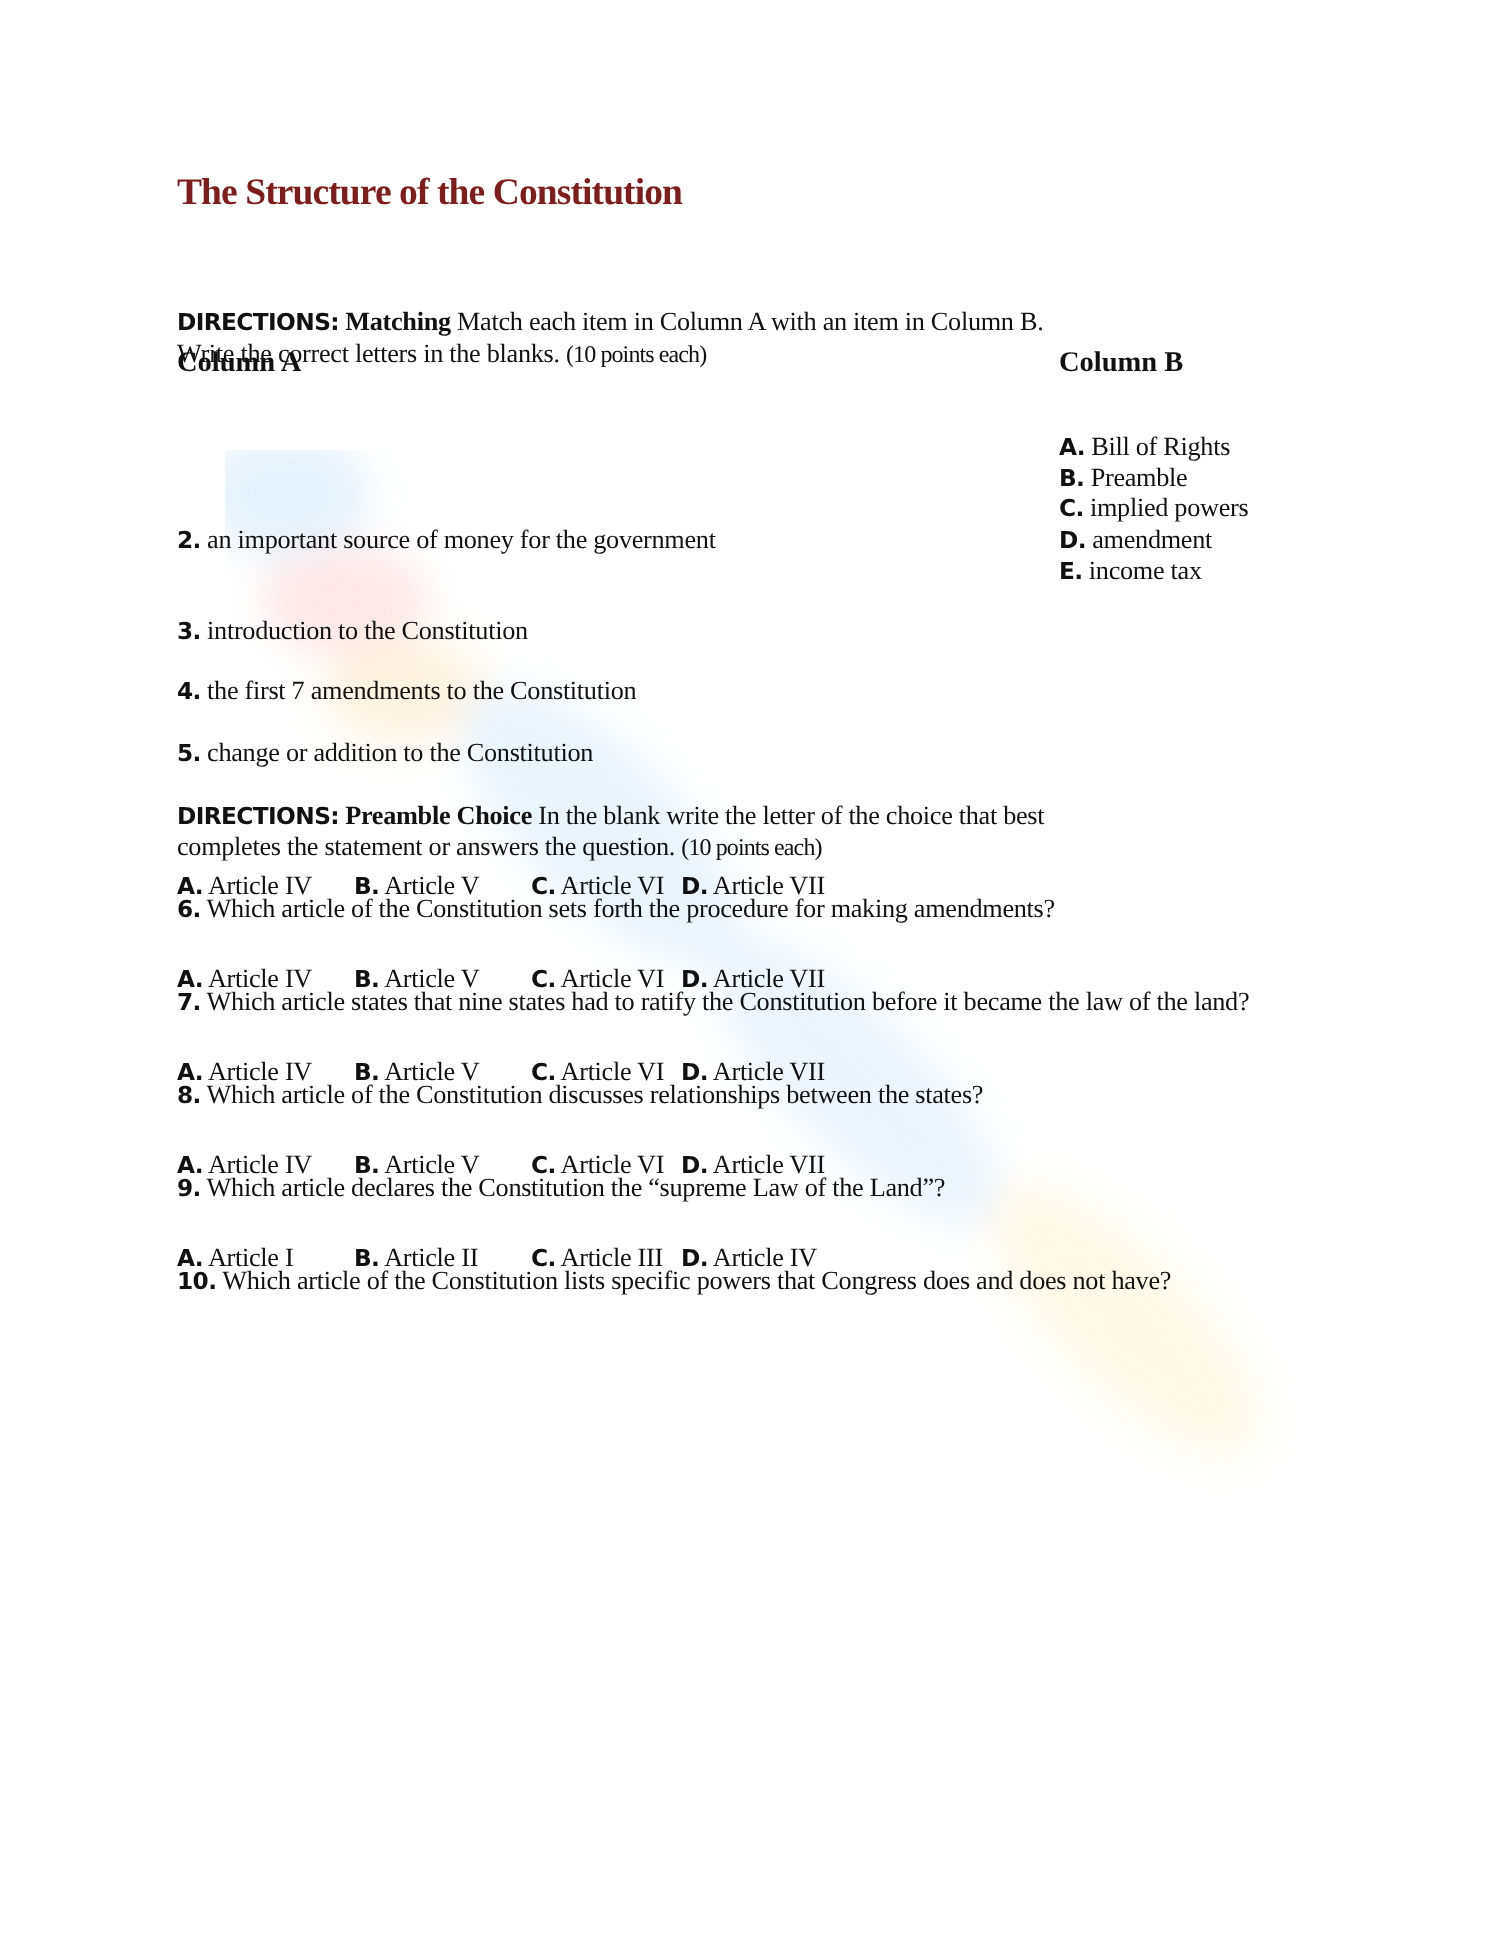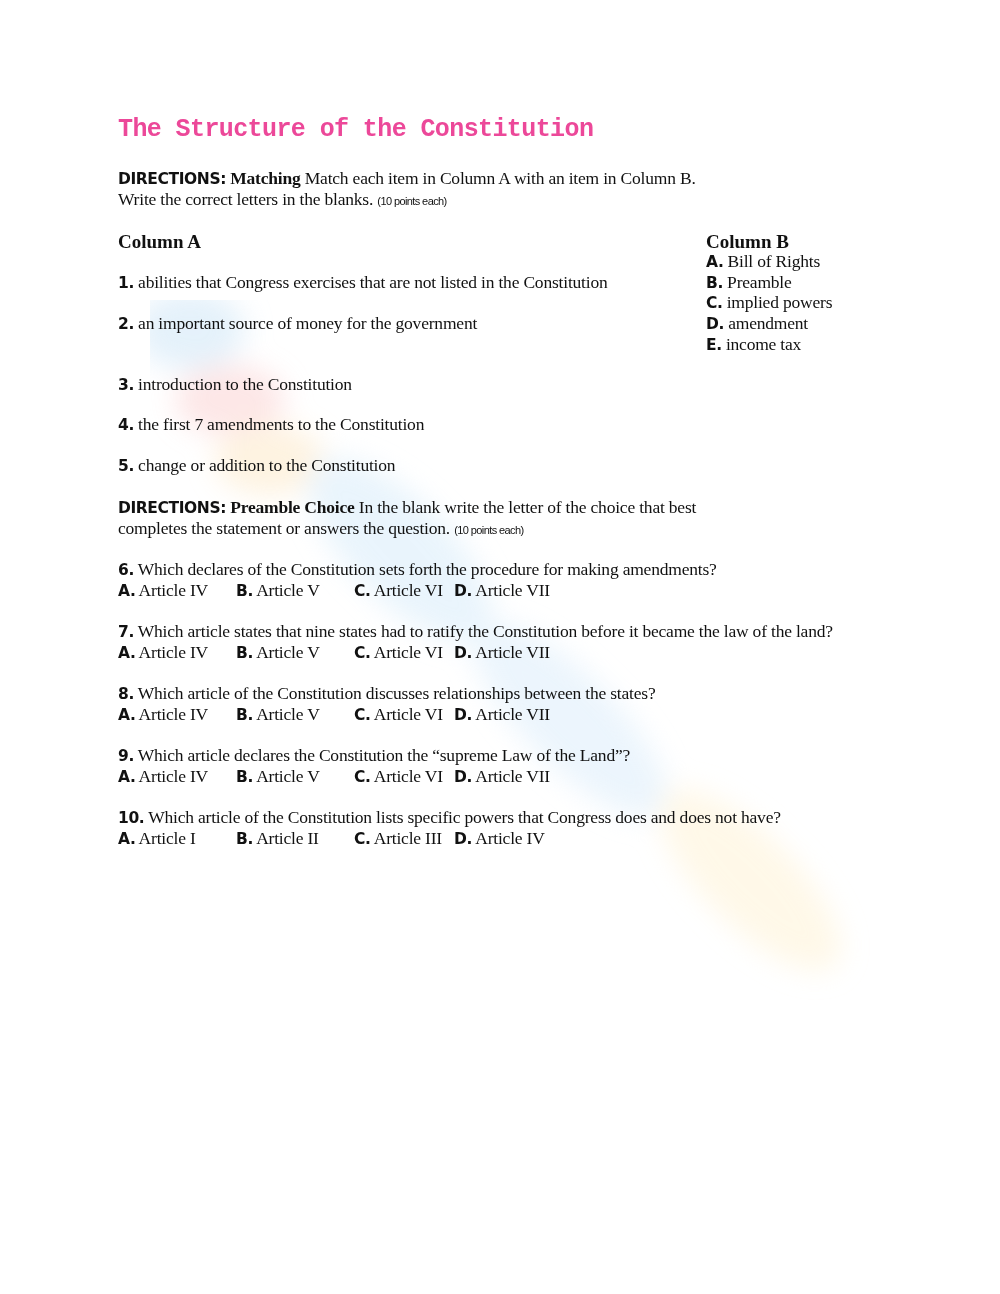--- a/index.html
+++ b/index.html
@@ -29,43 +29,44 @@
       left: 0;
       top: 0;
       width: 1000px;
       height: 1294px;
       z-index: 1;
     }
     .abs { position: absolute; white-space: nowrap; }
     .title {
       left: 118px;
       top: 115px;
-      font-family: Liberation Mono, monospace;
+      font-family: Liberation Serif, serif;
       font-weight: bold;
       font-size: 25px;
       letter-spacing: -0.6px;
-      color: #ec4899;
+      color: #7f1d1d;
     }
     .line {
       font-size: 17.5px;
       line-height: 21px;
       letter-spacing: -0.2px;
+      margin-top: 36px;
     }
     .sans-b {
       font-family: "DejaVu Sans", "Liberation Sans", sans-serif;
       font-weight: bold;
       font-size: 15.5px;
       letter-spacing: -0.4px;
     }
     .serif-b {
       font-weight: bold;
     }
     .pts {
-      font-family: Liberation Sans, sans-serif;
-      font-size: 11px;
+      font-family: Liberation Serif, serif;
+      font-size: 16px;
       letter-spacing: -0.6px;
     }
     .colhead {
       font-weight: bold;
       font-size: 19px;
     }
     .opt { position: absolute; white-space: nowrap; font-size: 17.5px; letter-spacing: -0.2px; }
   </style>
 </head>
 <body>
@@ -97,24 +98,20 @@
     <span class="serif-b">Matching</span>
     <span>Match each item in Column A with an item in Column B.</span>
   </div>
   <div class="abs line" style="left:118px; top:189px;">
     <span>Write the correct letters in the blanks.</span>
     <span class="pts">(10 points each)</span>
   </div>
 
   <div class="abs colhead" style="left:118px; top:231px;">Column A</div>
 
-  <div class="abs line" style="left:118px; top:272px;">
-    <span class="sans-b">1.</span>
-    <span>abilities that Congress exercises that are not listed in the Constitution</span>
-  </div>
   <div class="abs line" style="left:118px; top:313px;">
     <span class="sans-b">2.</span>
     <span>an important source of money for the government</span>
   </div>
   <div class="abs line" style="left:118px; top:374px;">
     <span class="sans-b">3.</span>
     <span>introduction to the Constitution</span>
   </div>
   <div class="abs line" style="left:118px; top:414px;">
     <span class="sans-b">4.</span>
@@ -152,21 +149,21 @@
     <span class="serif-b">Preamble Choice</span>
     <span>In the blank write the letter of the choice that best</span>
   </div>
   <div class="abs line" style="left:118px; top:518px;">
     <span>completes the statement or answers the question.</span>
     <span class="pts">(10 points each)</span>
   </div>
 
   <div class="abs line" style="left:118px; top:559px;">
     <span class="sans-b">6.</span>
-    <span>Which declares of the Constitution sets forth the procedure for making amendments?</span>
+    <span>Which article of the Constitution sets forth the procedure for making amendments?</span>
   </div>
   <div class="abs" style="left:0; top:580px; width:1000px; height:21px;">
     <span class="opt" style="left:118px;"><span class="sans-b">A.</span> <span>Article IV</span></span>
     <span class="opt" style="left:236px;"><span class="sans-b">B.</span> <span>Article V</span></span>
     <span class="opt" style="left:354px;"><span class="sans-b">C.</span> <span>Article VI</span></span>
     <span class="opt" style="left:454px;"><span class="sans-b">D.</span> <span>Article VII</span></span>
   </div>
 
   <div class="abs line" style="left:118px; top:621px;">
     <span class="sans-b">7.</span>

